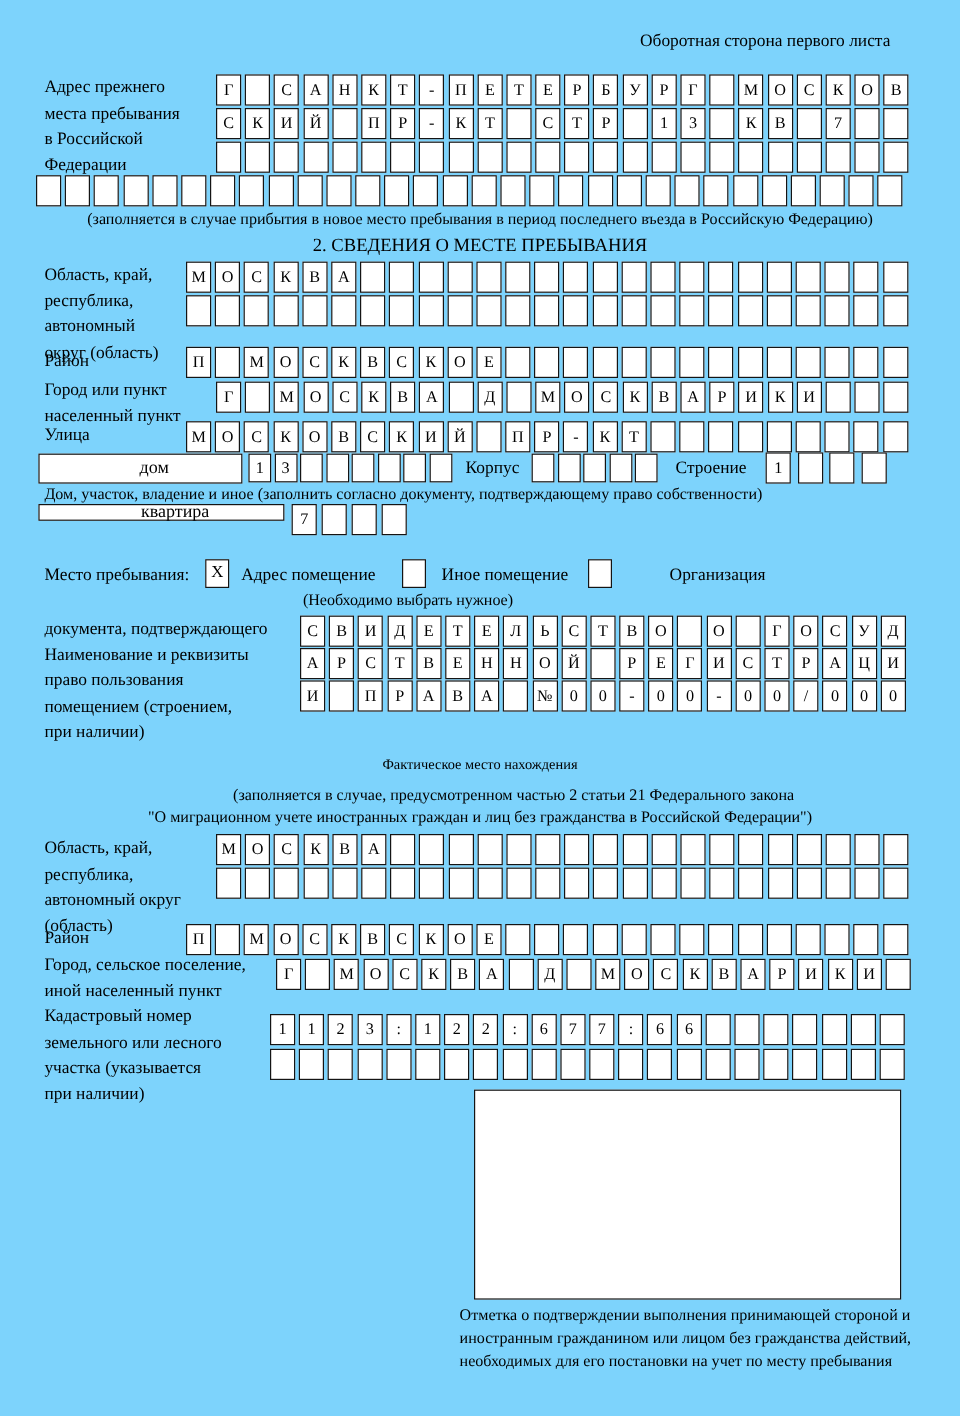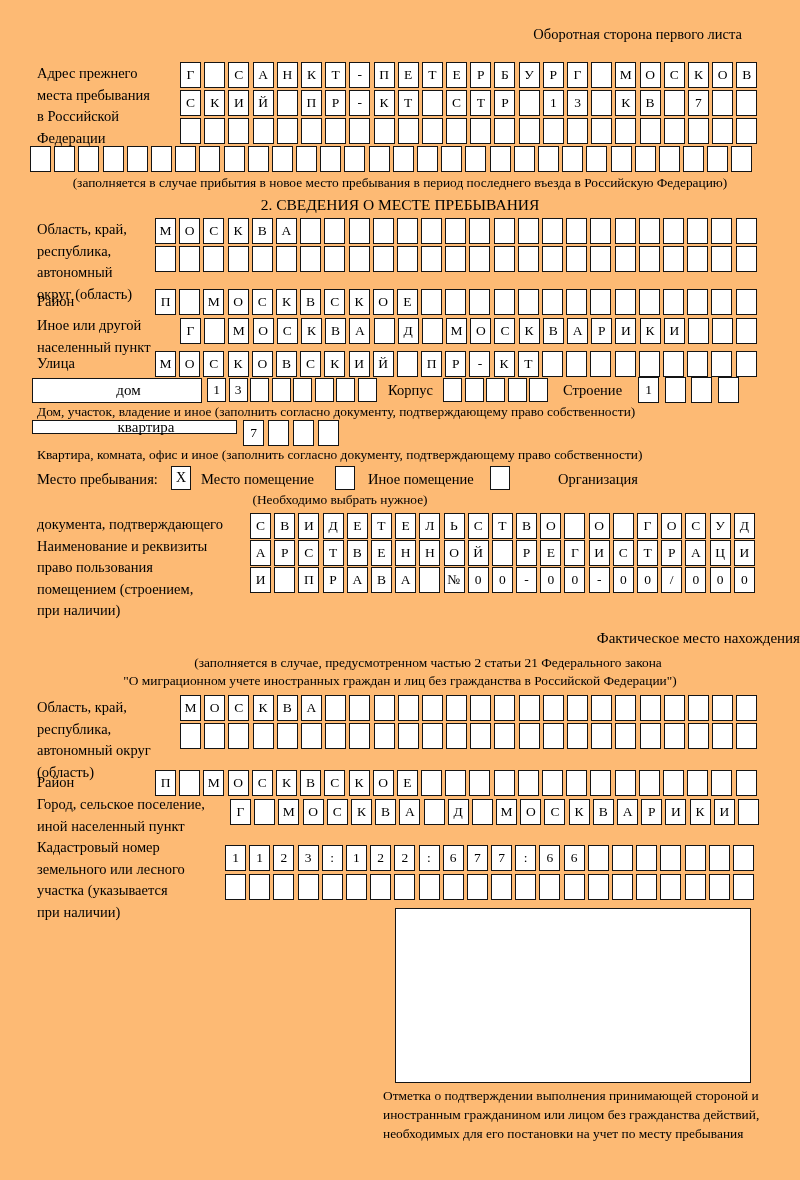--- a/index.html
+++ b/index.html
@@ -1,16 +1,16 @@
 <!DOCTYPE html>
 <html><head>
 <meta charset="utf-8">
 <style>
   html,body{margin:0;padding:0;background:#fff;}
-  .page{position:relative;width:800px;height:1180px;background:#fdba74;
+  .page{position:relative;width:800px;height:1180px;background:#7dd3fc;
         font-family:"Liberation Serif","DejaVu Serif",serif;color:#000;overflow:hidden;}
   .abs{position:absolute;}
   .lbl{font-size:14.5px;line-height:21.5px;white-space:nowrap;}
   .cap{font-size:13.4px;white-space:nowrap;}
   .center{text-align:center;}
   .bold{font-weight:normal;}
   .cellrow{position:absolute;display:flex;gap:3.2px;}
   .cell{width:21px;height:26px;border:1.4px solid #141414;box-sizing:border-box;
         display:flex;align-items:center;justify-content:center;
         font-size:13.5px;background:#fff;flex:none;}
@@ -239,21 +239,21 @@
       <div class="cell"></div>
       <div class="cell"></div>
       <div class="cell"></div>
       <div class="cell"></div>
       <div class="cell"></div>
       <div class="cell"></div>
       <div class="cell"></div>
     </div>
 
   <div class="abs lbl" style="left:37px;top:315px;">
-      <div>Иное или другой</div>
+      <div>Город или пункт</div>
       <div>населенный пункт</div>
     </div>
   <div class="cellrow" style="left:180px;top:318px;">
       <div class="cell">Г</div>
       <div class="cell"></div>
       <div class="cell">М</div>
       <div class="cell">О</div>
       <div class="cell">С</div>
       <div class="cell">К</div>
       <div class="cell">В</div>
@@ -335,25 +335,24 @@
   <div class="abs cap" style="left:37px;top:404px;">Дом, участок, владение и иное (заполнить согласно документу, подтверждающему право собственности)</div>
 
   <div class="namebox" style="left:32px;top:420px;width:205px;height:14px;">квартира</div>
   <div class="cellrow" style="left:243px;top:420px;gap:4px;">
       <div class="cell">7</div>
       <div class="cell"></div>
       <div class="cell"></div>
       <div class="cell"></div>
     </div>
 
-  <div class="abs cap" style="left:37px;top:447px;">Квартира, комната, офис и иное (заполнить согласно документу, подтверждающему право собственности)</div>
 
   <div class="abs lbl" style="left:37px;top:469px;">Место пребывания:</div>
   <div class="checkbox" style="left:171px;top:466px;">X</div>
-  <div class="abs lbl" style="left:201px;top:469px;">Место помещение</div>
+  <div class="abs lbl" style="left:201px;top:469px;">Адрес помещение</div>
   <div class="checkbox" style="left:335px;top:466px;"></div>
   <div class="abs lbl" style="left:368px;top:469px;">Иное помещение</div>
   <div class="checkbox" style="left:490px;top:466px;"></div>
   <div class="abs lbl" style="left:558px;top:469px;">Организация</div>
 
   <div class="abs cap center" style="left:120px;top:492px;width:440px;">(Необходимо выбрать нужное)</div>
 
   <div class="abs lbl" style="left:37px;top:514px;">
       <div>документа, подтверждающего</div>
       <div>Наименование и реквизиты</div>
@@ -424,21 +423,21 @@
       <div class="cell">0</div>
       <div class="cell">-</div>
       <div class="cell">0</div>
       <div class="cell">0</div>
       <div class="cell">/</div>
       <div class="cell">0</div>
       <div class="cell">0</div>
       <div class="cell">0</div>
     </div>
 
-  <div class="abs center bold" style="left:0;top:630px;width:800px;font-size:15px;text-align:right;">Фактическое место нахождения</div>
+  <div class="abs center bold" style="left:0;top:630px;width:800px;font-size:12px;">Фактическое место нахождения</div>
   <div class="abs cap center" style="left:0;top:655px;width:800px;padding-left:28px;">(заполняется в случае, предусмотренном частью 2 статьи 21 Федерального закона</div>
   <div class="abs cap center" style="left:0;top:673px;width:800px;">"О миграционном учете иностранных граждан и лиц без гражданства в Российской Федерации")</div>
 
   <div class="abs lbl" style="left:37px;top:697px;">
       <div>Область, край,</div>
       <div>республика,</div>
       <div>автономный округ</div>
       <div>(область)</div>
     </div>
   <div class="cellrow" style="left:180px;top:695px;">

